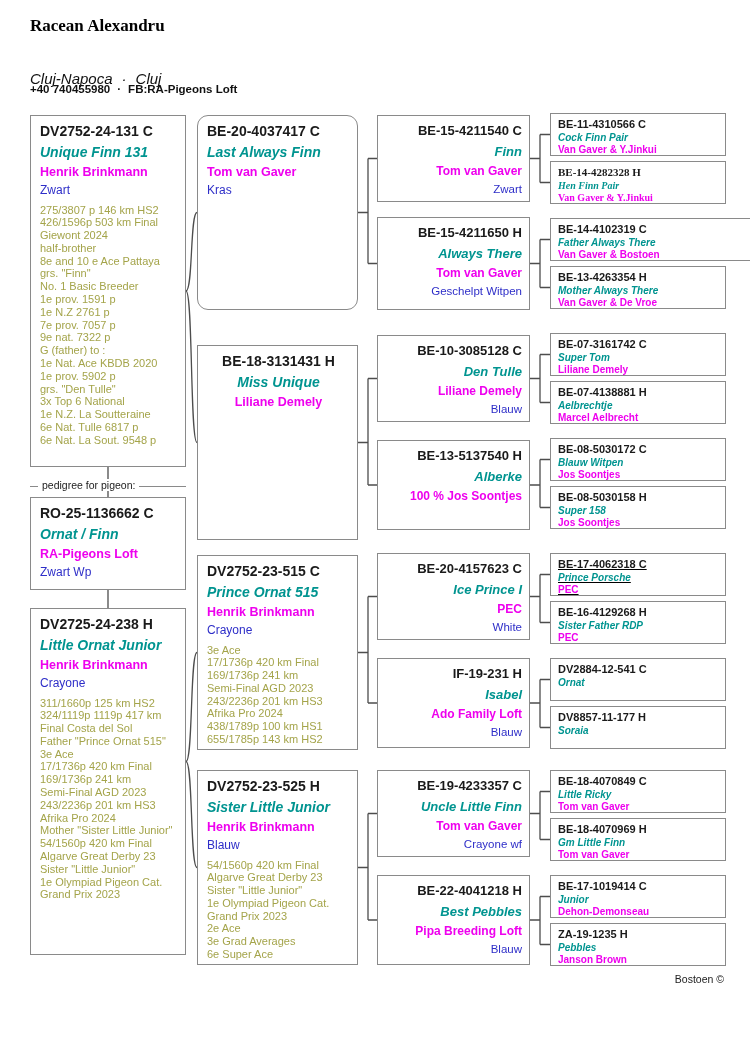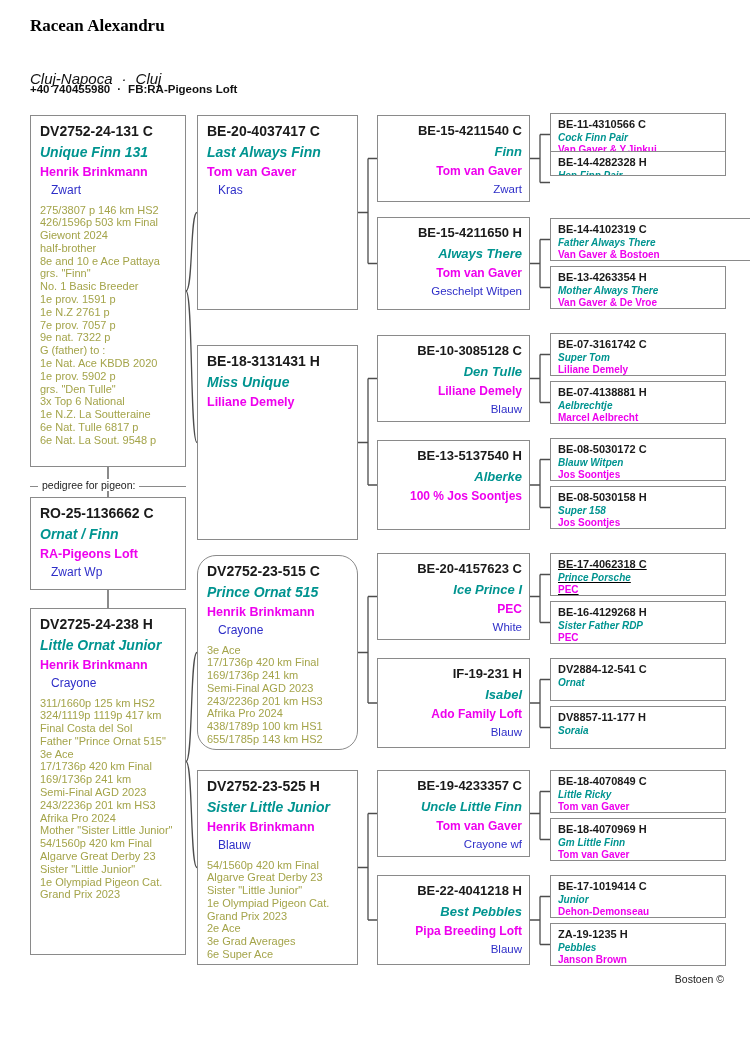--- a/index.html
+++ b/index.html
@@ -13,21 +13,21 @@
   #contact{position:absolute;left:30px;top:83px;font-weight:bold;font-size:11.5px;color:#111;}
   #contact .sep{margin:0 7px;}
   
   #wires{position:absolute;left:0;top:0;z-index:1;}
   
   .box{position:absolute;background:#fff;border:1.5px solid #8a8a8a;box-sizing:border-box;
        z-index:2;overflow:hidden;}
   .ring{font-weight:bold;color:#1a1a1a;}
   .pname{font-weight:bold;font-style:italic;color:#009490;}
   .breeder{font-weight:bold;color:#ee00ee;}
-  .pcolor{color:#2e2ec8;margin-left:11px;}
+  .pcolor{color:#2e2ec8;}
   .details{color:#a4a44a;}
   .lg{padding:7px 7px 0 9px;}
   .lg .ring{font-size:14px;line-height:16px;margin-bottom:5px;}
   .lg .pname{font-size:14px;line-height:16px;margin-bottom:5px;}
   .lg .breeder{font-size:12.5px;line-height:14.5px;margin-bottom:4px;}
   .lg .pcolor{font-size:12px;line-height:13px;min-height:13px;margin-bottom:7px;}
   .lg .details{font-size:11px;line-height:12.8px;}
   .md{padding:7px 7px 12px 9px;text-align:right;}
   .md .ring{font-size:13px;line-height:15px;margin-bottom:6px;}
   .md .pname{font-size:13px;line-height:15px;margin-bottom:5px;}
@@ -117,33 +117,33 @@
           <div>243/2236p 201 km HS3</div>
           <div>Afrika Pro 2024</div>
           <div>Mother "Sister Little Junior"</div>
           <div>54/1560p 420 km Final</div>
           <div>Algarve Great Derby 23</div>
           <div>Sister "Little Junior"</div>
           <div>1e Olympiad Pigeon Cat.</div>
           <div>Grand Prix 2023</div>
         </div>
       </div>
-      <div class="box lg" style="left: 197px; top: 115px; width: 161px; height: 195px;">
+      <div class="box lg" style="left: 197px; top: 115px; width: 161px; height: 195px; border-radius: 11px;">
         <div class="ring">BE-20-4037417 C</div>
         <div class="pname">Last Always Finn</div>
         <div class="breeder">Tom van Gaver</div>
         <div class="pcolor">Kras</div>
       </div>
-      <div class="box lg" style="left: 197px; top: 345px; width: 161px; height: 195px;">
+      <div class="box lg" style="left: 197px; top: 345px; width: 161px; height: 195px; text-align: center;">
         <div class="ring">BE-18-3131431 H</div>
         <div class="pname">Miss Unique</div>
         <div class="breeder">Liliane Demely</div>
         <div class="pcolor"></div>
       </div>
-      <div class="box lg" style="left: 197px; top: 555px; width: 161px; height: 195px; border-radius: 19px;">
+      <div class="box lg" style="left: 197px; top: 555px; width: 161px; height: 195px;">
         <div class="ring">DV2752-23-515 C</div>
         <div class="pname">Prince Ornat 515</div>
         <div class="breeder">Henrik Brinkmann</div>
         <div class="pcolor">Crayone</div>
         <div class="details">
           <div>3e Ace</div>
           <div>17/1736p 420 km Final</div>
           <div>169/1736p 241 km</div>
           <div>Semi-Final AGD 2023</div>
           <div>243/2236p 201 km HS3</div>
@@ -214,21 +214,21 @@
         <div class="ring">BE-22-4041218 H</div>
         <div class="pname">Best Pebbles</div>
         <div class="breeder">Pipa Breeding Loft</div>
         <div class="pcolor">Blauw</div>
       </div>
       <div class="box sm" style="left: 550px; top: 113px; width: 176px; height: 43px;">
         <div class="ring">BE-11-4310566 C</div>
         <div class="pname">Cock Finn Pair</div>
         <div class="breeder">Van Gaver &amp; Y.Jinkui</div>
       </div>
-      <div class="box sm" style="left: 550px; top: 151px; width: 176px; height: 25px;">
+      <div class="box sm" style="left: 550px; top: 161px; width: 176px; height: 43px; font-family: Liberation Serif, serif;">
         <div class="ring">BE-14-4282328 H</div>
         <div class="pname">Hen Finn Pair</div>
         <div class="breeder">Van Gaver &amp; Y.Jinkui</div>
       </div>
       <div class="box sm" style="left: 550px; top: 218px; width: 206px; height: 43px;">
         <div class="ring">BE-14-4102319 C</div>
         <div class="pname">Father Always There</div>
         <div class="breeder">Van Gaver &amp; Bostoen</div>
       </div>
       <div class="box sm" style="left: 550px; top: 266px; width: 176px; height: 43px;">

